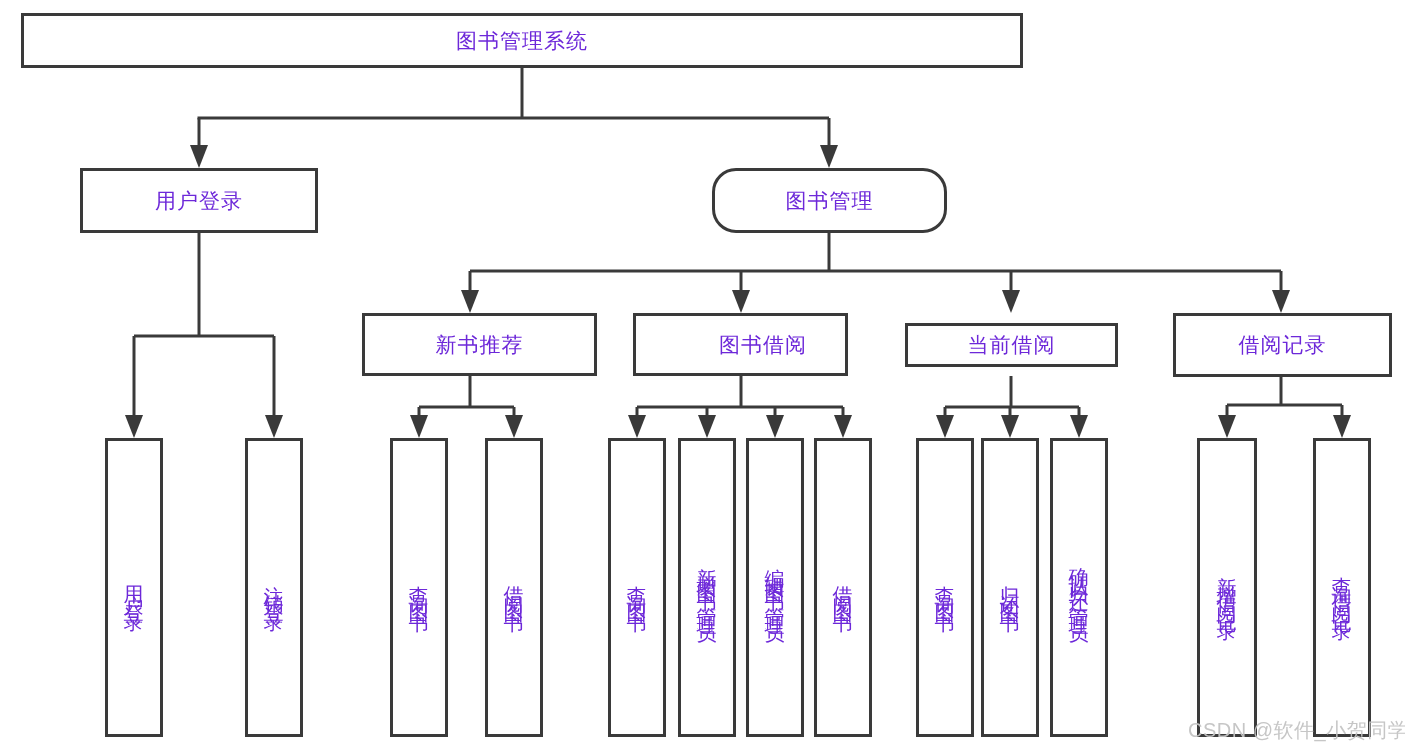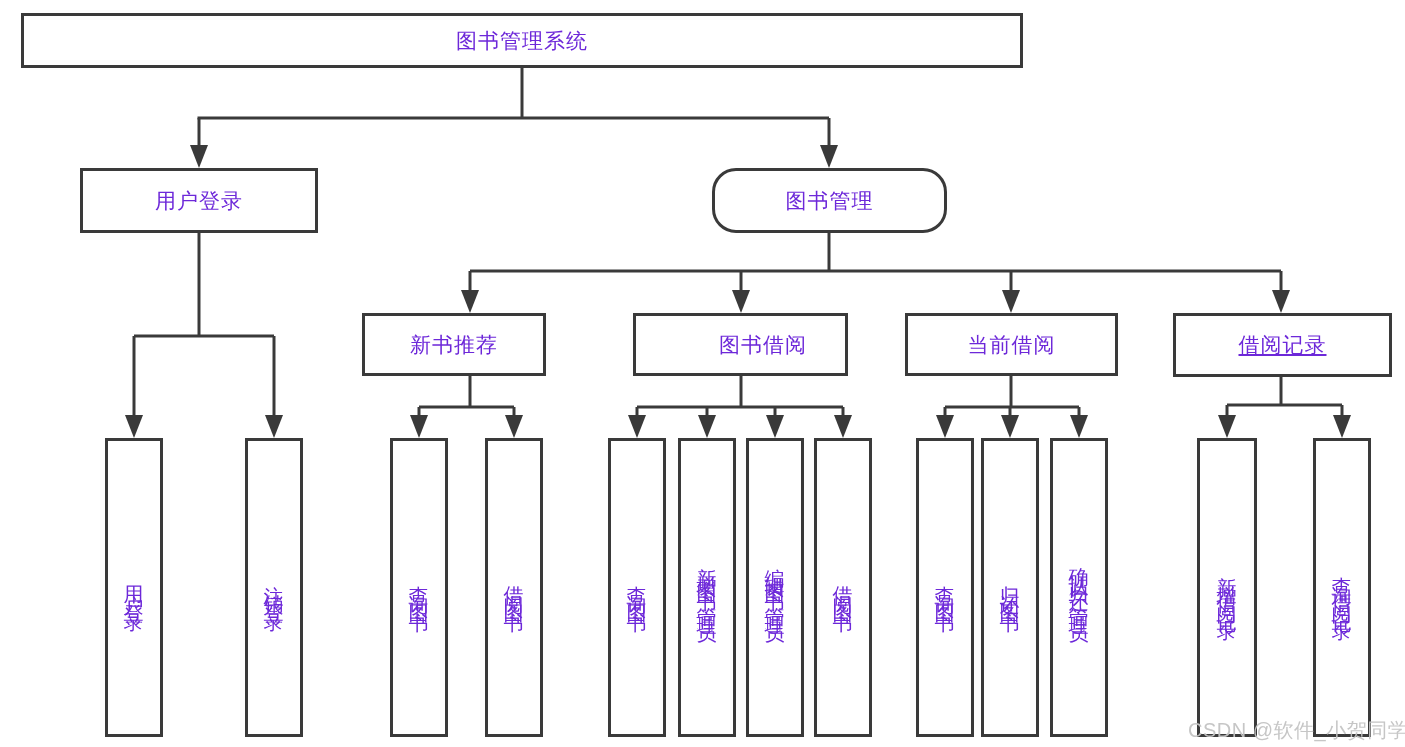--- a/index.html
+++ b/index.html
@@ -126,30 +126,30 @@
     <span class="node-label">图书管理系统</span>
   </div>
 
   <div class="box hbox" style="left:80px; top:168px; width:238px; height:65px;">
     <span class="node-label">用户登录</span>
   </div>
   <div class="box hbox" style="left:712px; top:168px; width:235px; height:65px;border-radius:24px;">
     <span class="node-label">图书管理</span>
   </div>
 
-  <div class="box hbox" style="left:362px; top:313px; width:184px; height:63px;">
+  <div class="box hbox" style="left:362px; top:313px; width:235px; height:63px;">
     <span class="node-label">新书推荐</span>
   </div>
   <div class="box hbox" style="left:633px; top:313px; width:215px; height:63px;padding-left:45px;">
     <span class="node-label">图书借阅</span>
   </div>
-  <div class="box hbox" style="left:905px; top:313px; width:213px; height:63px;">
+  <div class="box hbox" style="left:905px; top:323px; width:213px; height:44px;">
     <span class="node-label">当前借阅</span>
   </div>
-  <div class="box hbox" style="left:1173px; top:313px; width:219px; height:64px;text-decoration:underline;">
+  <div class="box hbox" style="left:1173px; top:313px; width:219px; height:64px;">
     <span class="node-label">借阅记录</span>
   </div>
 
   <div class="box vbox" style="left:105px;">
     <span class="node-label">用户登录</span>
   </div>
   <div class="box vbox" style="left:245px;">
     <span class="node-label">注销登录</span>
   </div>
 

